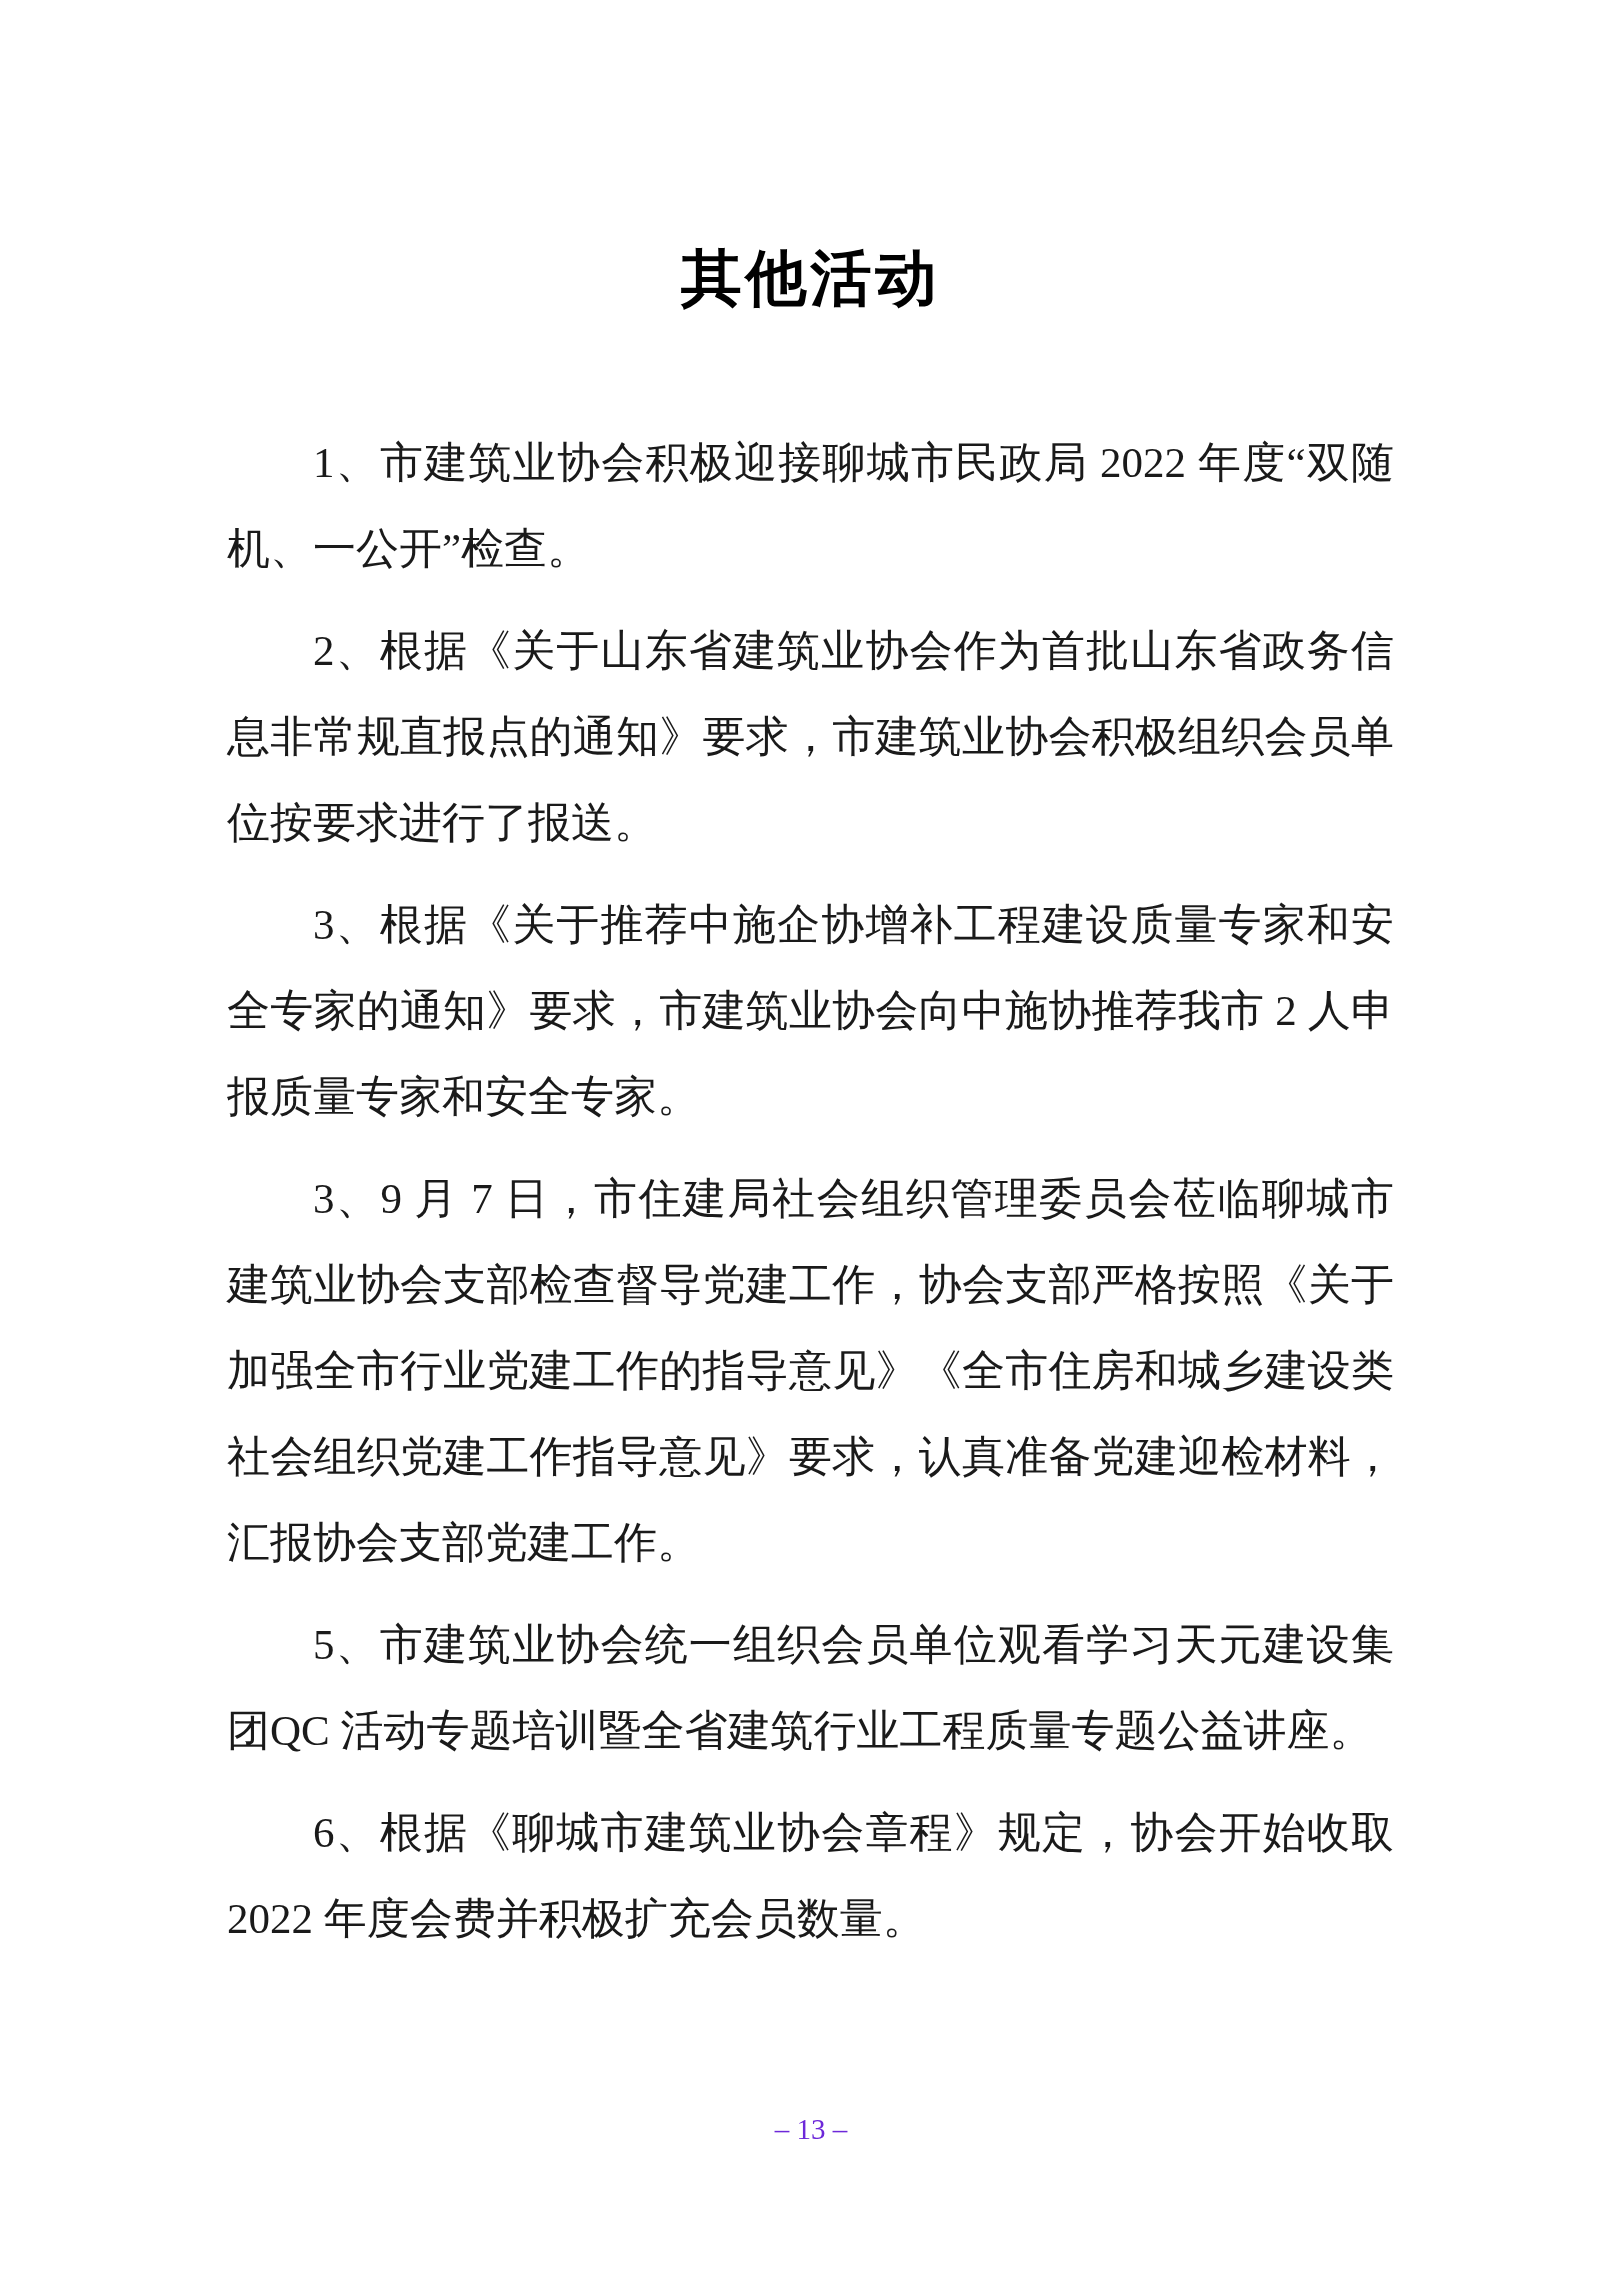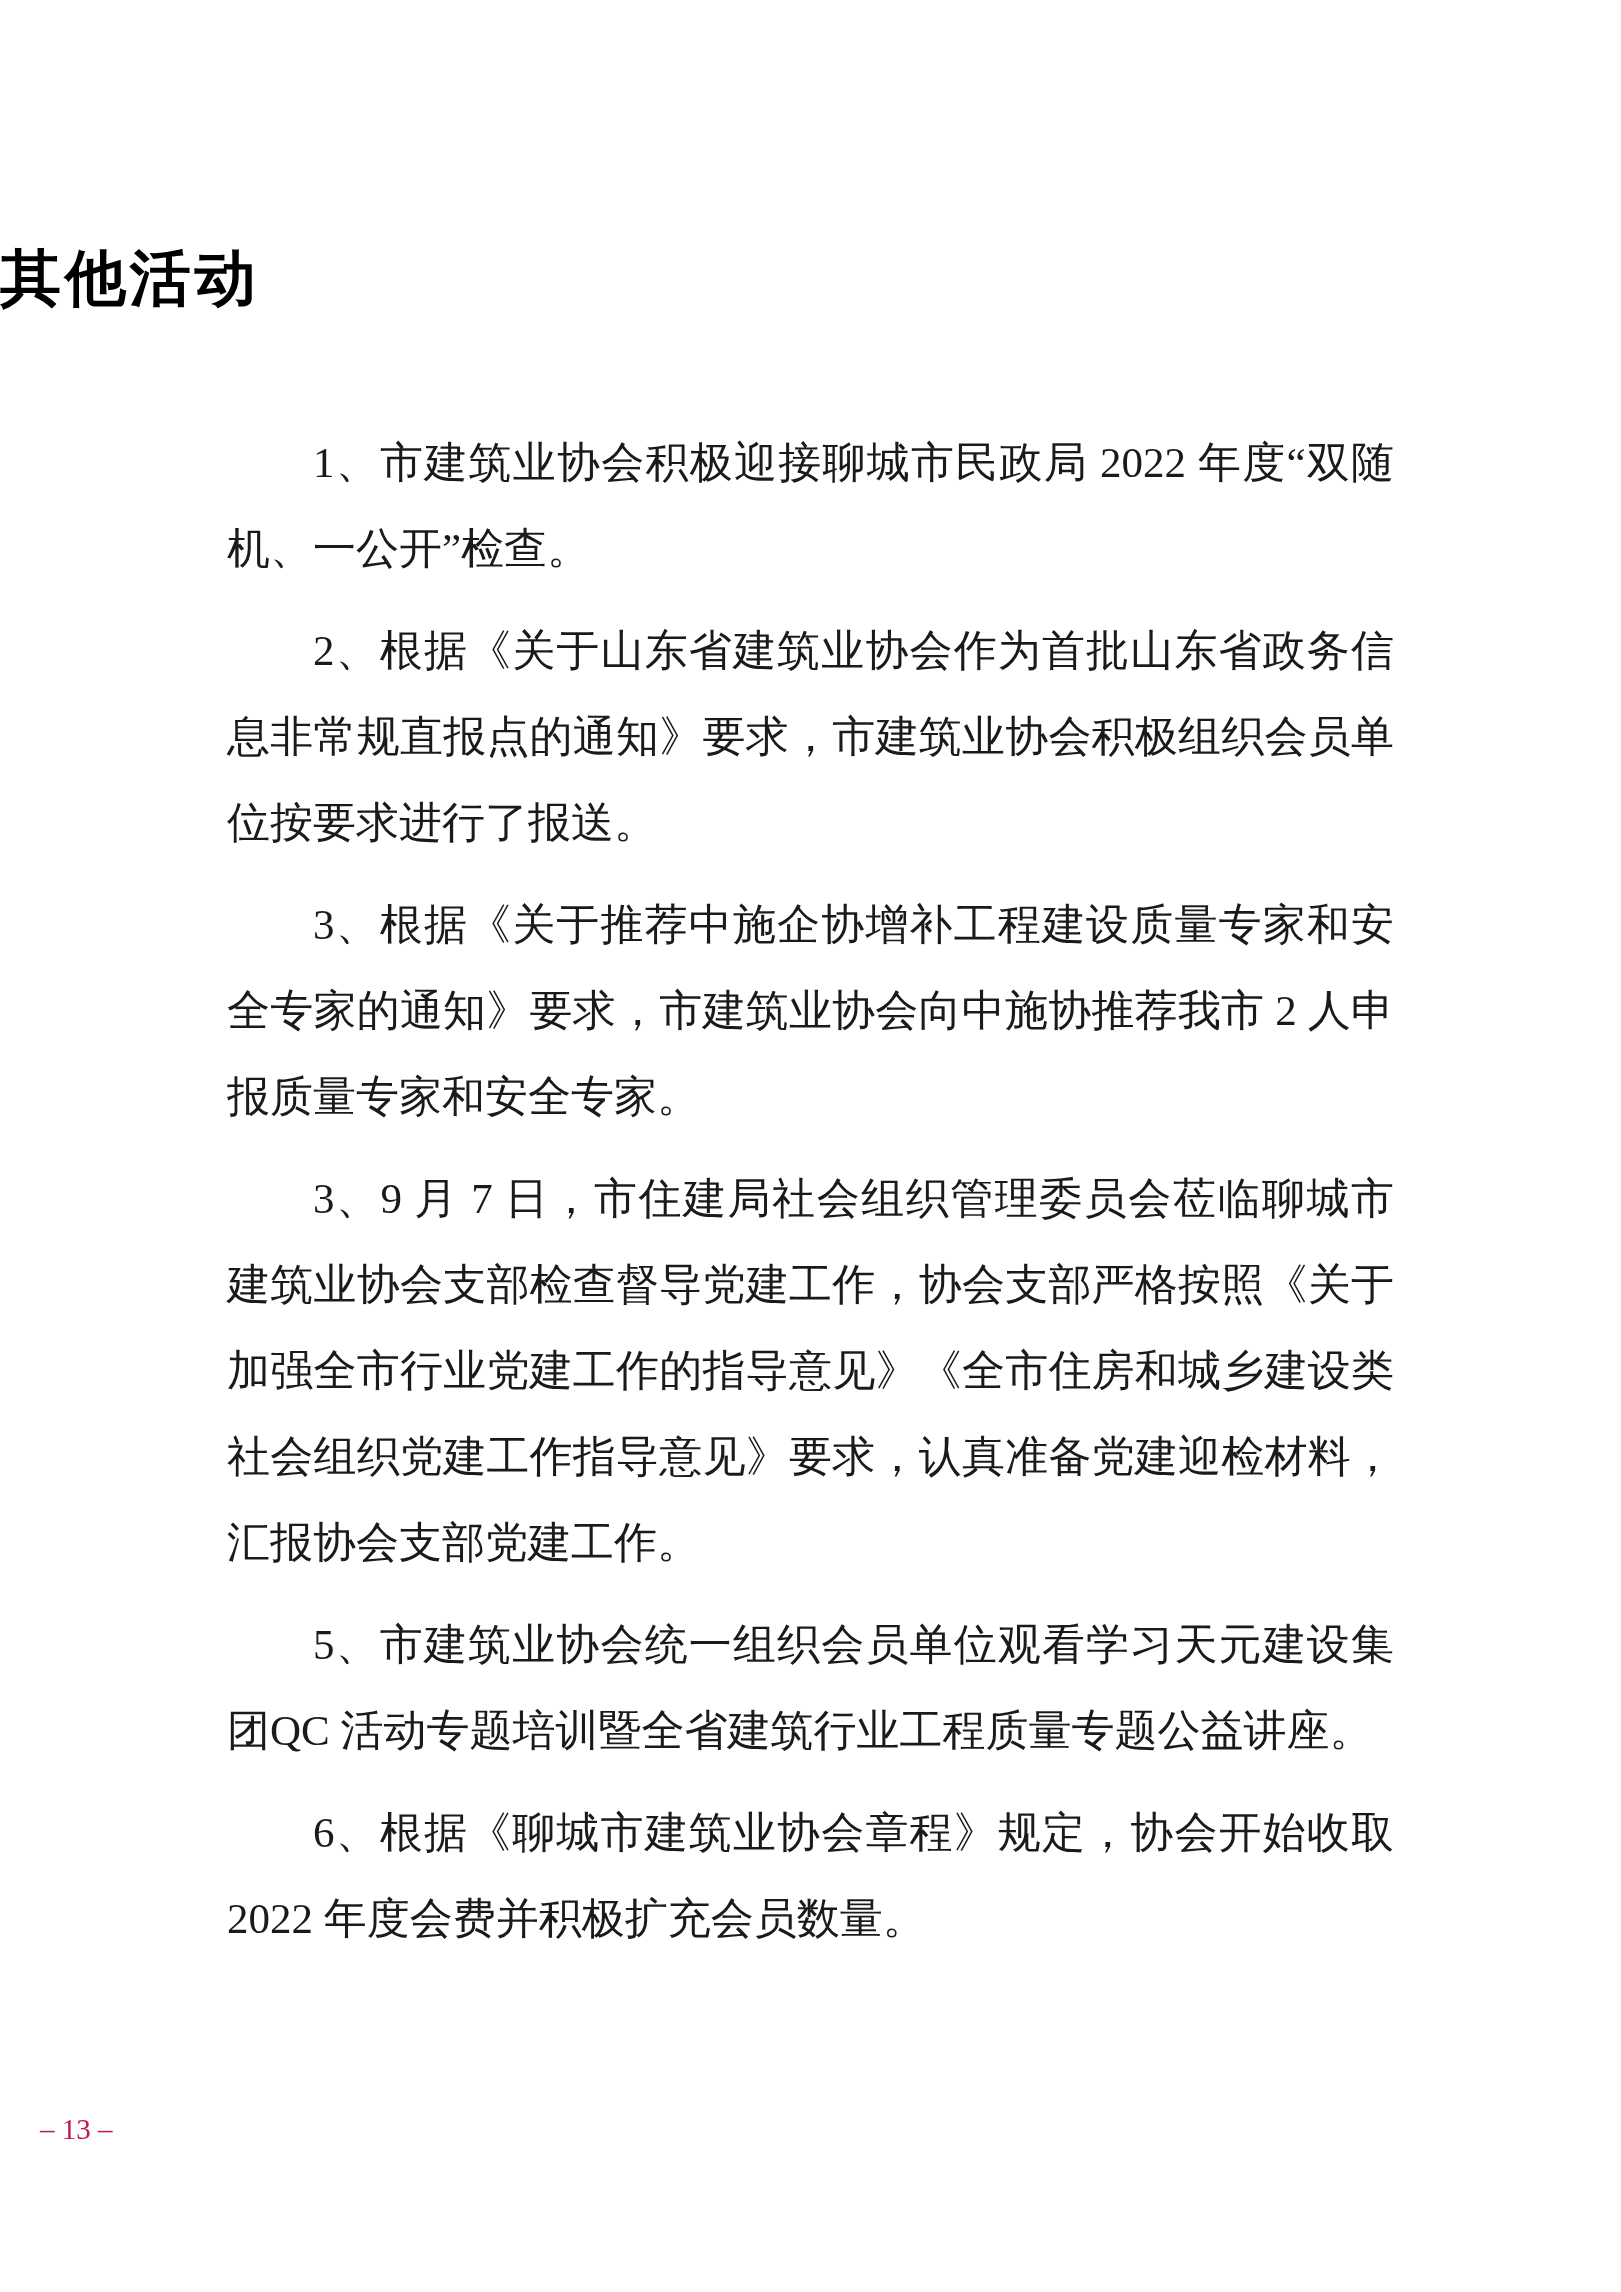--- a/index.html
+++ b/index.html
@@ -12,20 +12,21 @@
     width: 1621px;
     height: 2293px;
     background: #ffffff;
     color: #000000;
     overflow: hidden;
     font-family: "Liberation Serif", "DejaVu Serif", serif;
   }
   .doc-title {
     margin: 0;
     padding-top: 243px;
+    text-align: center;
     font-family: "Liberation Sans", "DejaVu Sans", sans-serif;
     font-weight: bold;
     font-size: 61px;
     line-height: 71px;
     letter-spacing: 3.9px;
     color: #000000;
   }
   .doc-body {
     margin: 106px 211px 0 211px;
   }
@@ -37,24 +38,24 @@
     text-justify: inter-character;
     text-indent: 86px;
     color: #1a1a1a;
     font-weight: 400;
   }
   .page-number {
     position: absolute;
     left: 0;
     right: 39px;
     top: 2112px;
-    text-align: left;
+    text-align: center;
     font-size: 29px;
     line-height: 35px;
-    color: #be185d;
+    color: #6d28d9;
     font-family: "Liberation Serif", "DejaVu Serif", serif;
     margin-left: 40px;
   }
 </style>
 </head>
 <body>
 
 <div class="page">
 
   <h1 class="doc-title">其他活动</h1>

